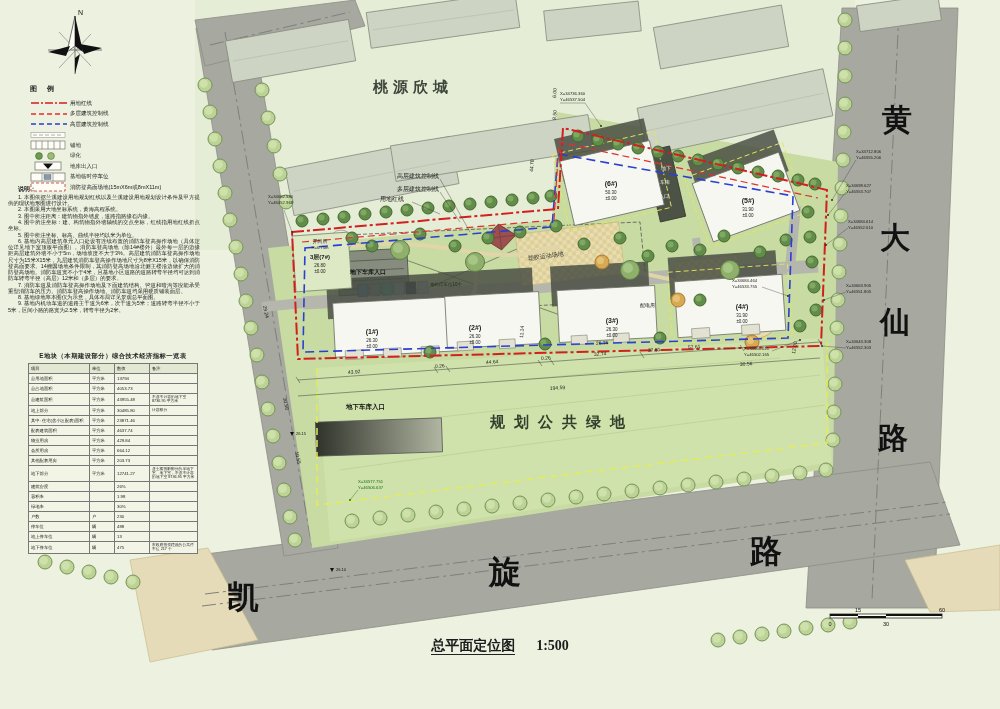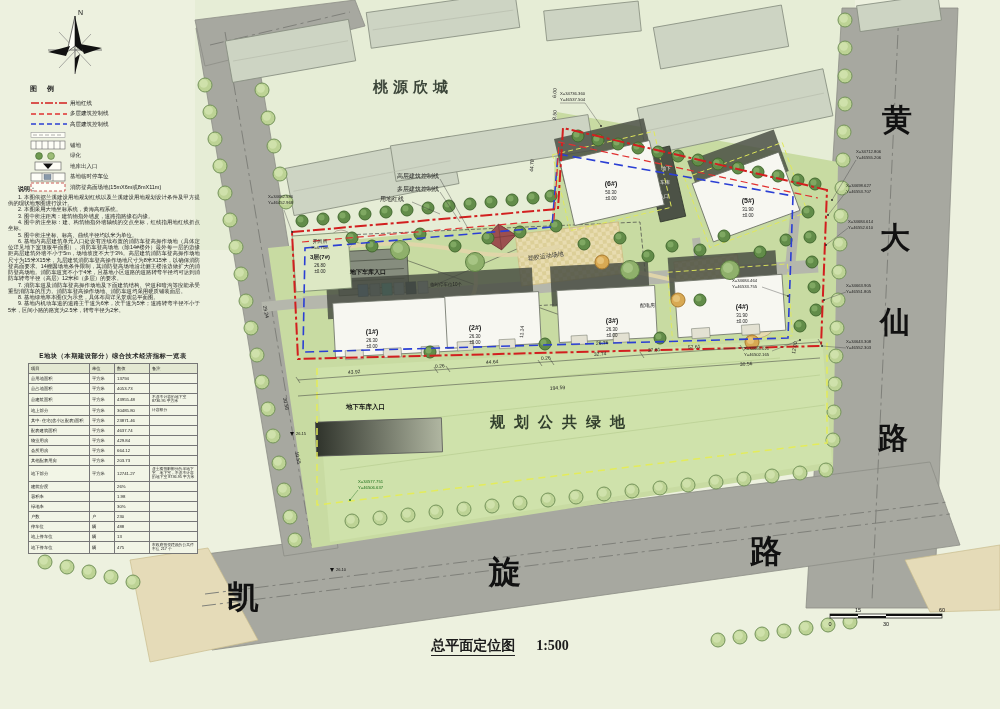--- a/index.html
+++ b/index.html
@@ -27,21 +27,21 @@
   #tablebox td,#tablebox th{border:.5px solid #777;font-size:4.3px;padding:1px 2px;height:7px;
     font-weight:normal;text-align:left;vertical-align:middle;}
   #tablebox th{background:#e3e8d2;}
   #tablebox td.num{text-align:left;}
   #tablebox td.rk{font-size:3.8px;line-height:1.15;}
   tr.i1 td:first-child{padding-left:7px;}
   tr.i2 td:first-child{padding-left:12px;}
   tr.i3 td:first-child{padding-left:18px;}
 
   #drawing-title{position:absolute;left:0;top:636px;width:1000px;text-align:center;z-index:5;}
-  #drawing-title .t1{font-family:Liberation Mono, monospace;font-size:14px;font-weight:bold;
+  #drawing-title .t1{font-family:Liberation Serif, serif;font-size:14px;font-weight:bold;
      border-bottom:1.5px solid #222;padding-bottom:1px;}
   #drawing-title .t2{font-family:"Liberation Serif","DejaVu Serif",serif;font-size:14px;font-weight:bold;margin-left:21px;}
 </style>
 </head>
 <body>
 
 <div id="stage">
 
 <svg id="plan-svg" width="1000" height="709" viewBox="0 0 1000 709">
   <defs>

